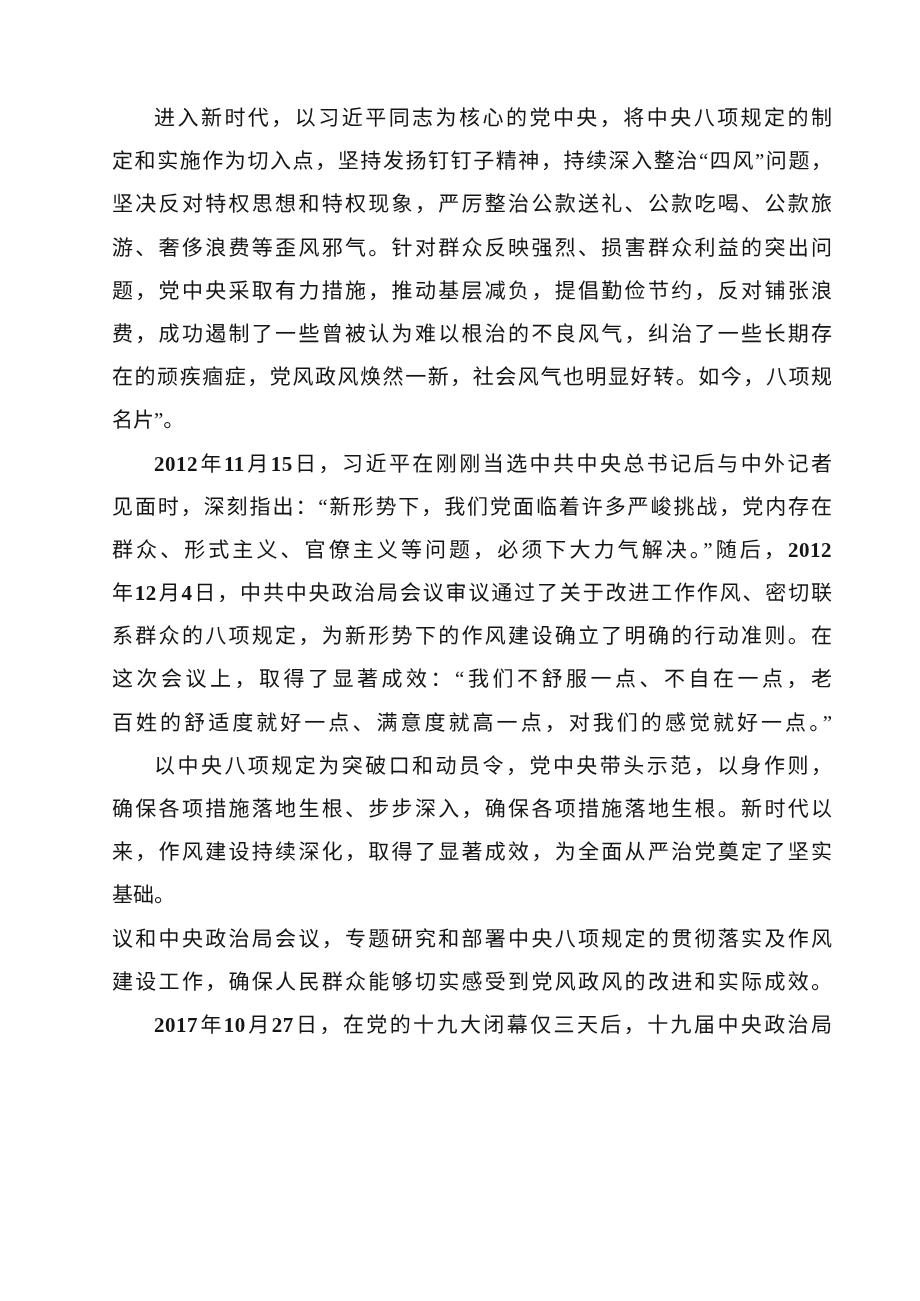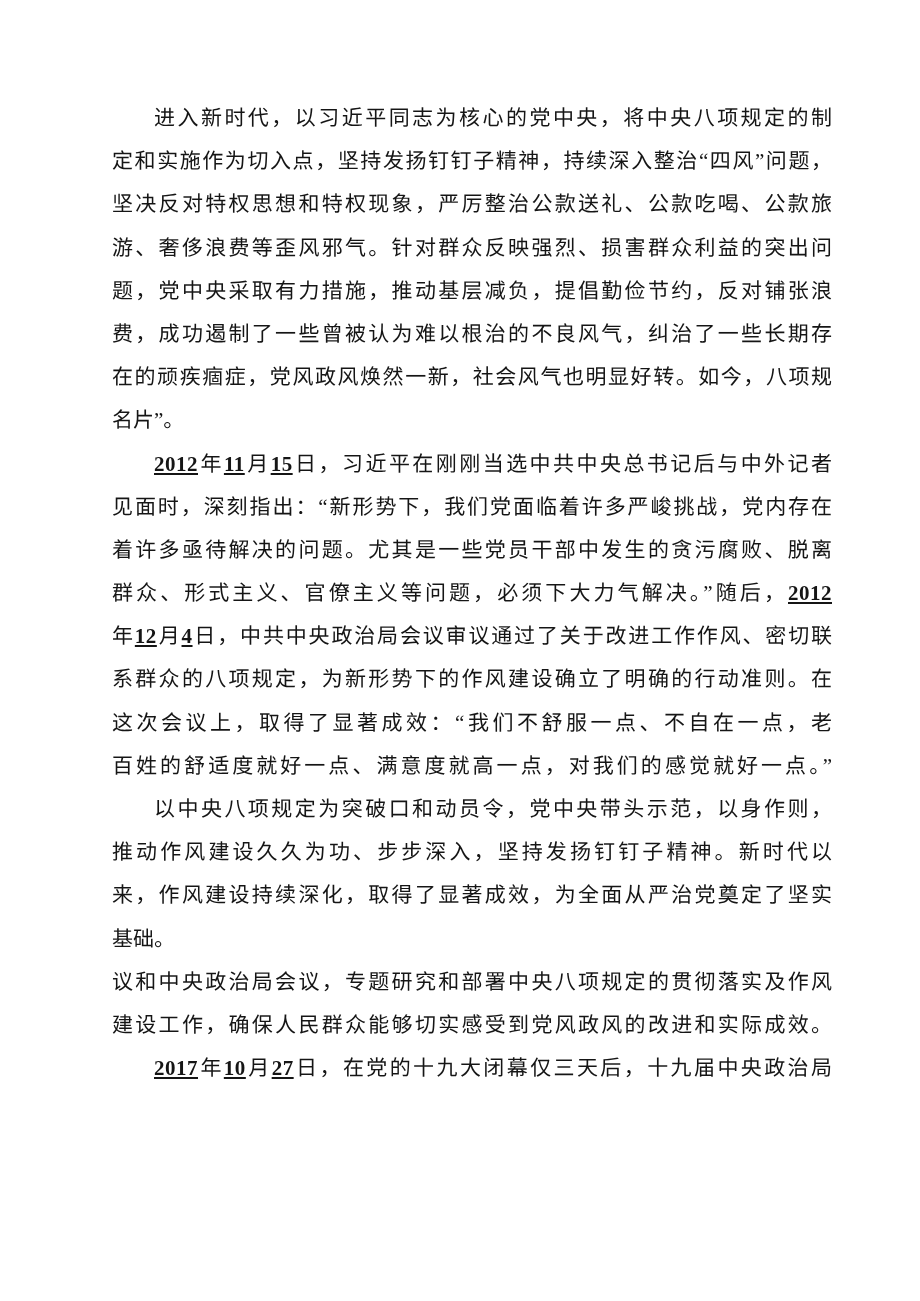--- a/index.html
+++ b/index.html
@@ -41,45 +41,43 @@
     text-indent: 42px;
   }
   .line.no-justify {
     text-align: center;
     text-align-last: left;
     -moz-text-align-last: left;
   }
   .line .num {
     font-weight: 700;
     letter-spacing: 0.5px;
-    text-decoration: underline;
   }
 </style>
 </head>
 <body style="--page-bg: #ffffff; --text-color: #151515;">
 
 <div class="page">
   <div class="text-block" id="textBlock">
       <div class="line indent">进入新时代，以习近平同志为核心的党中央，将中央八项规定的制</div>
       <div class="line">定和实施作为切入点，坚持发扬钉钉子精神，持续深入整治“四风”问题，</div>
       <div class="line">坚决反对特权思想和特权现象，严厉整治公款送礼、公款吃喝、公款旅</div>
       <div class="line">游、奢侈浪费等歪风邪气。针对群众反映强烈、损害群众利益的突出问</div>
       <div class="line">题，党中央采取有力措施，推动基层减负，提倡勤俭节约，反对铺张浪</div>
       <div class="line">费，成功遏制了一些曾被认为难以根治的不良风气，纠治了一些长期存</div>
       <div class="line">在的顽疾痼症，党风政风焕然一新，社会风气也明显好转。如今，八项规</div>
       <div class="line no-justify">名片”。</div>
       <div class="line indent"><span class="num">2012</span>年<span class="num">11</span>月<span class="num">15</span>日，习近平在刚刚当选中共中央总书记后与中外记者</div>
       <div class="line">见面时，深刻指出：“新形势下，我们党面临着许多严峻挑战，党内存在</div>
-      <div class="line">着许多亟待解决的问题。尤其是一些党员干部中发生的贪污腐败、脱离</div>
       <div class="line">群众、形式主义、官僚主义等问题，必须下大力气解决。”随后，<span class="num">2012</span></div>
       <div class="line">年<span class="num">12</span>月<span class="num">4</span>日，中共中央政治局会议审议通过了关于改进工作作风、密切联</div>
       <div class="line">系群众的八项规定，为新形势下的作风建设确立了明确的行动准则。在</div>
       <div class="line">这次会议上，取得了显著成效：“我们不舒服一点、不自在一点，老</div>
       <div class="line">百姓的舒适度就好一点、满意度就高一点，对我们的感觉就好一点。”</div>
       <div class="line indent">以中央八项规定为突破口和动员令，党中央带头示范，以身作则，</div>
-      <div class="line">推动作风建设久久为功、步步深入，坚持发扬钉钉子精神。新时代以</div>
+      <div class="line">确保各项措施落地生根、步步深入，确保各项措施落地生根。新时代以</div>
       <div class="line">来，作风建设持续深化，取得了显著成效，为全面从严治党奠定了坚实</div>
       <div class="line no-justify">基础。</div>
       <div class="line">议和中央政治局会议，专题研究和部署中央八项规定的贯彻落实及作风</div>
       <div class="line">建设工作，确保人民群众能够切实感受到党风政风的改进和实际成效。</div>
       <div class="line indent"><span class="num">2017</span>年<span class="num">10</span>月<span class="num">27</span>日，在党的十九大闭幕仅三天后，十九届中央政治局</div>
     </div>
 </div>
 
 </body></html>

